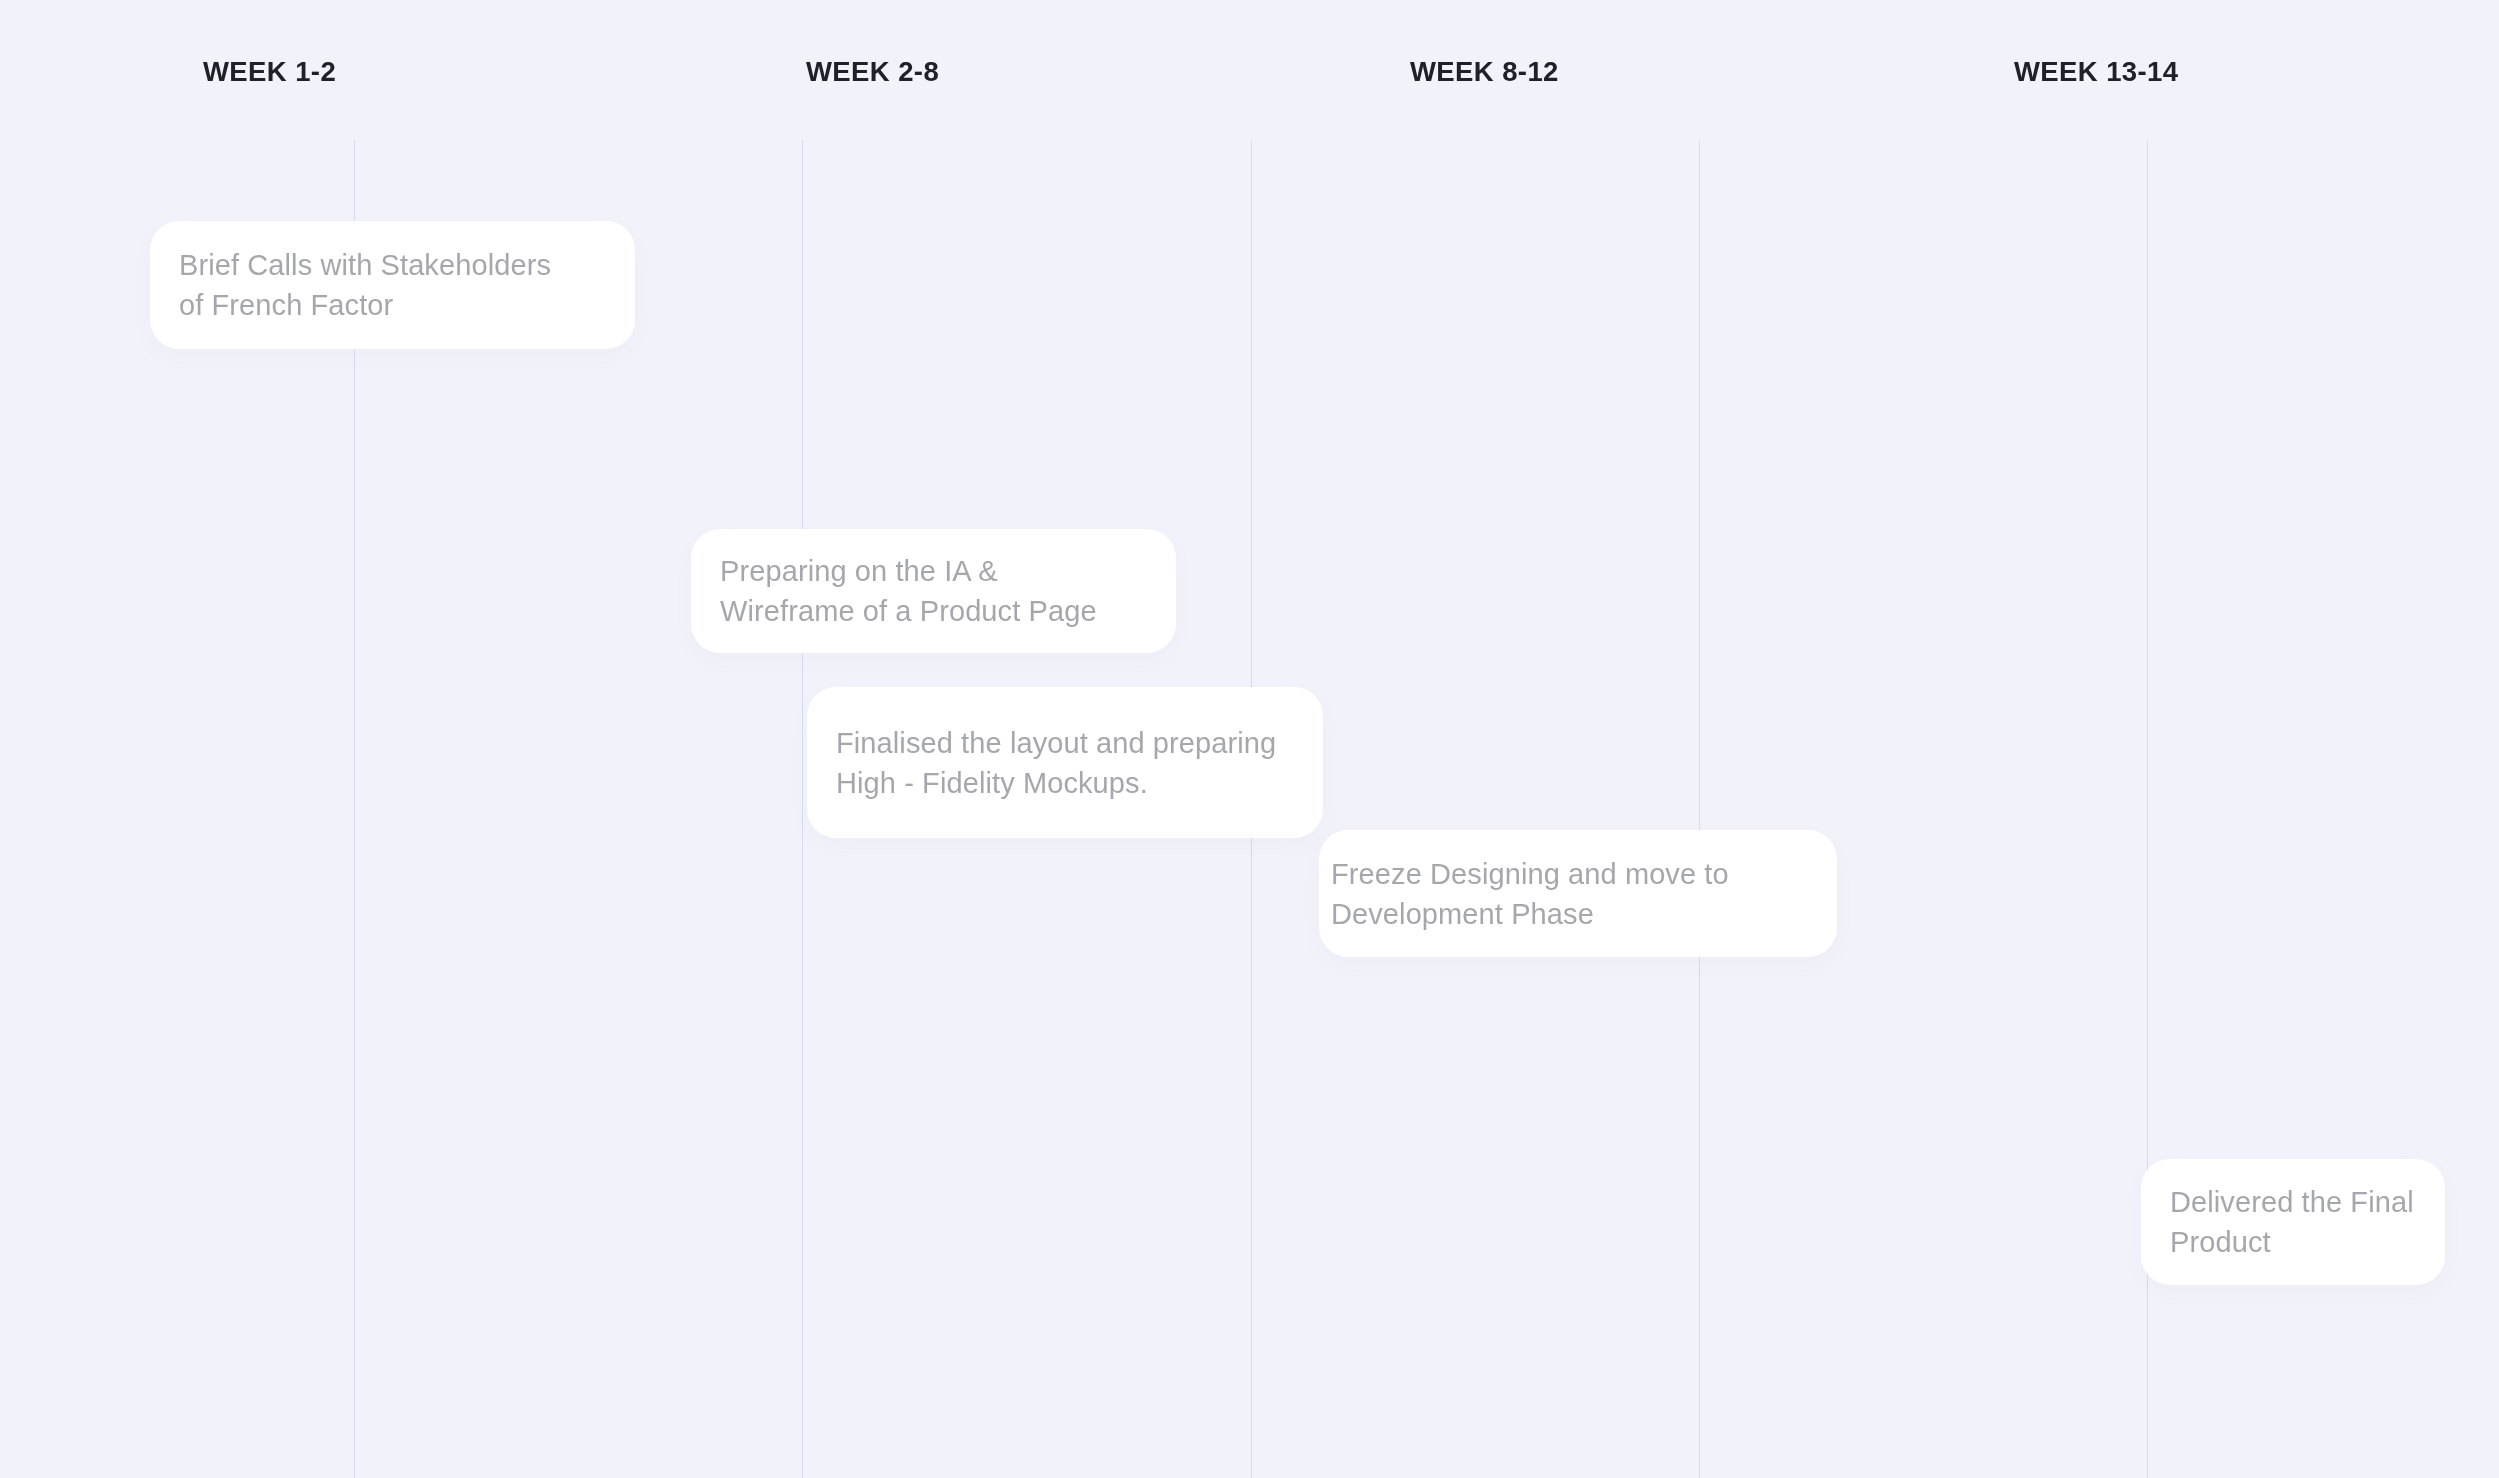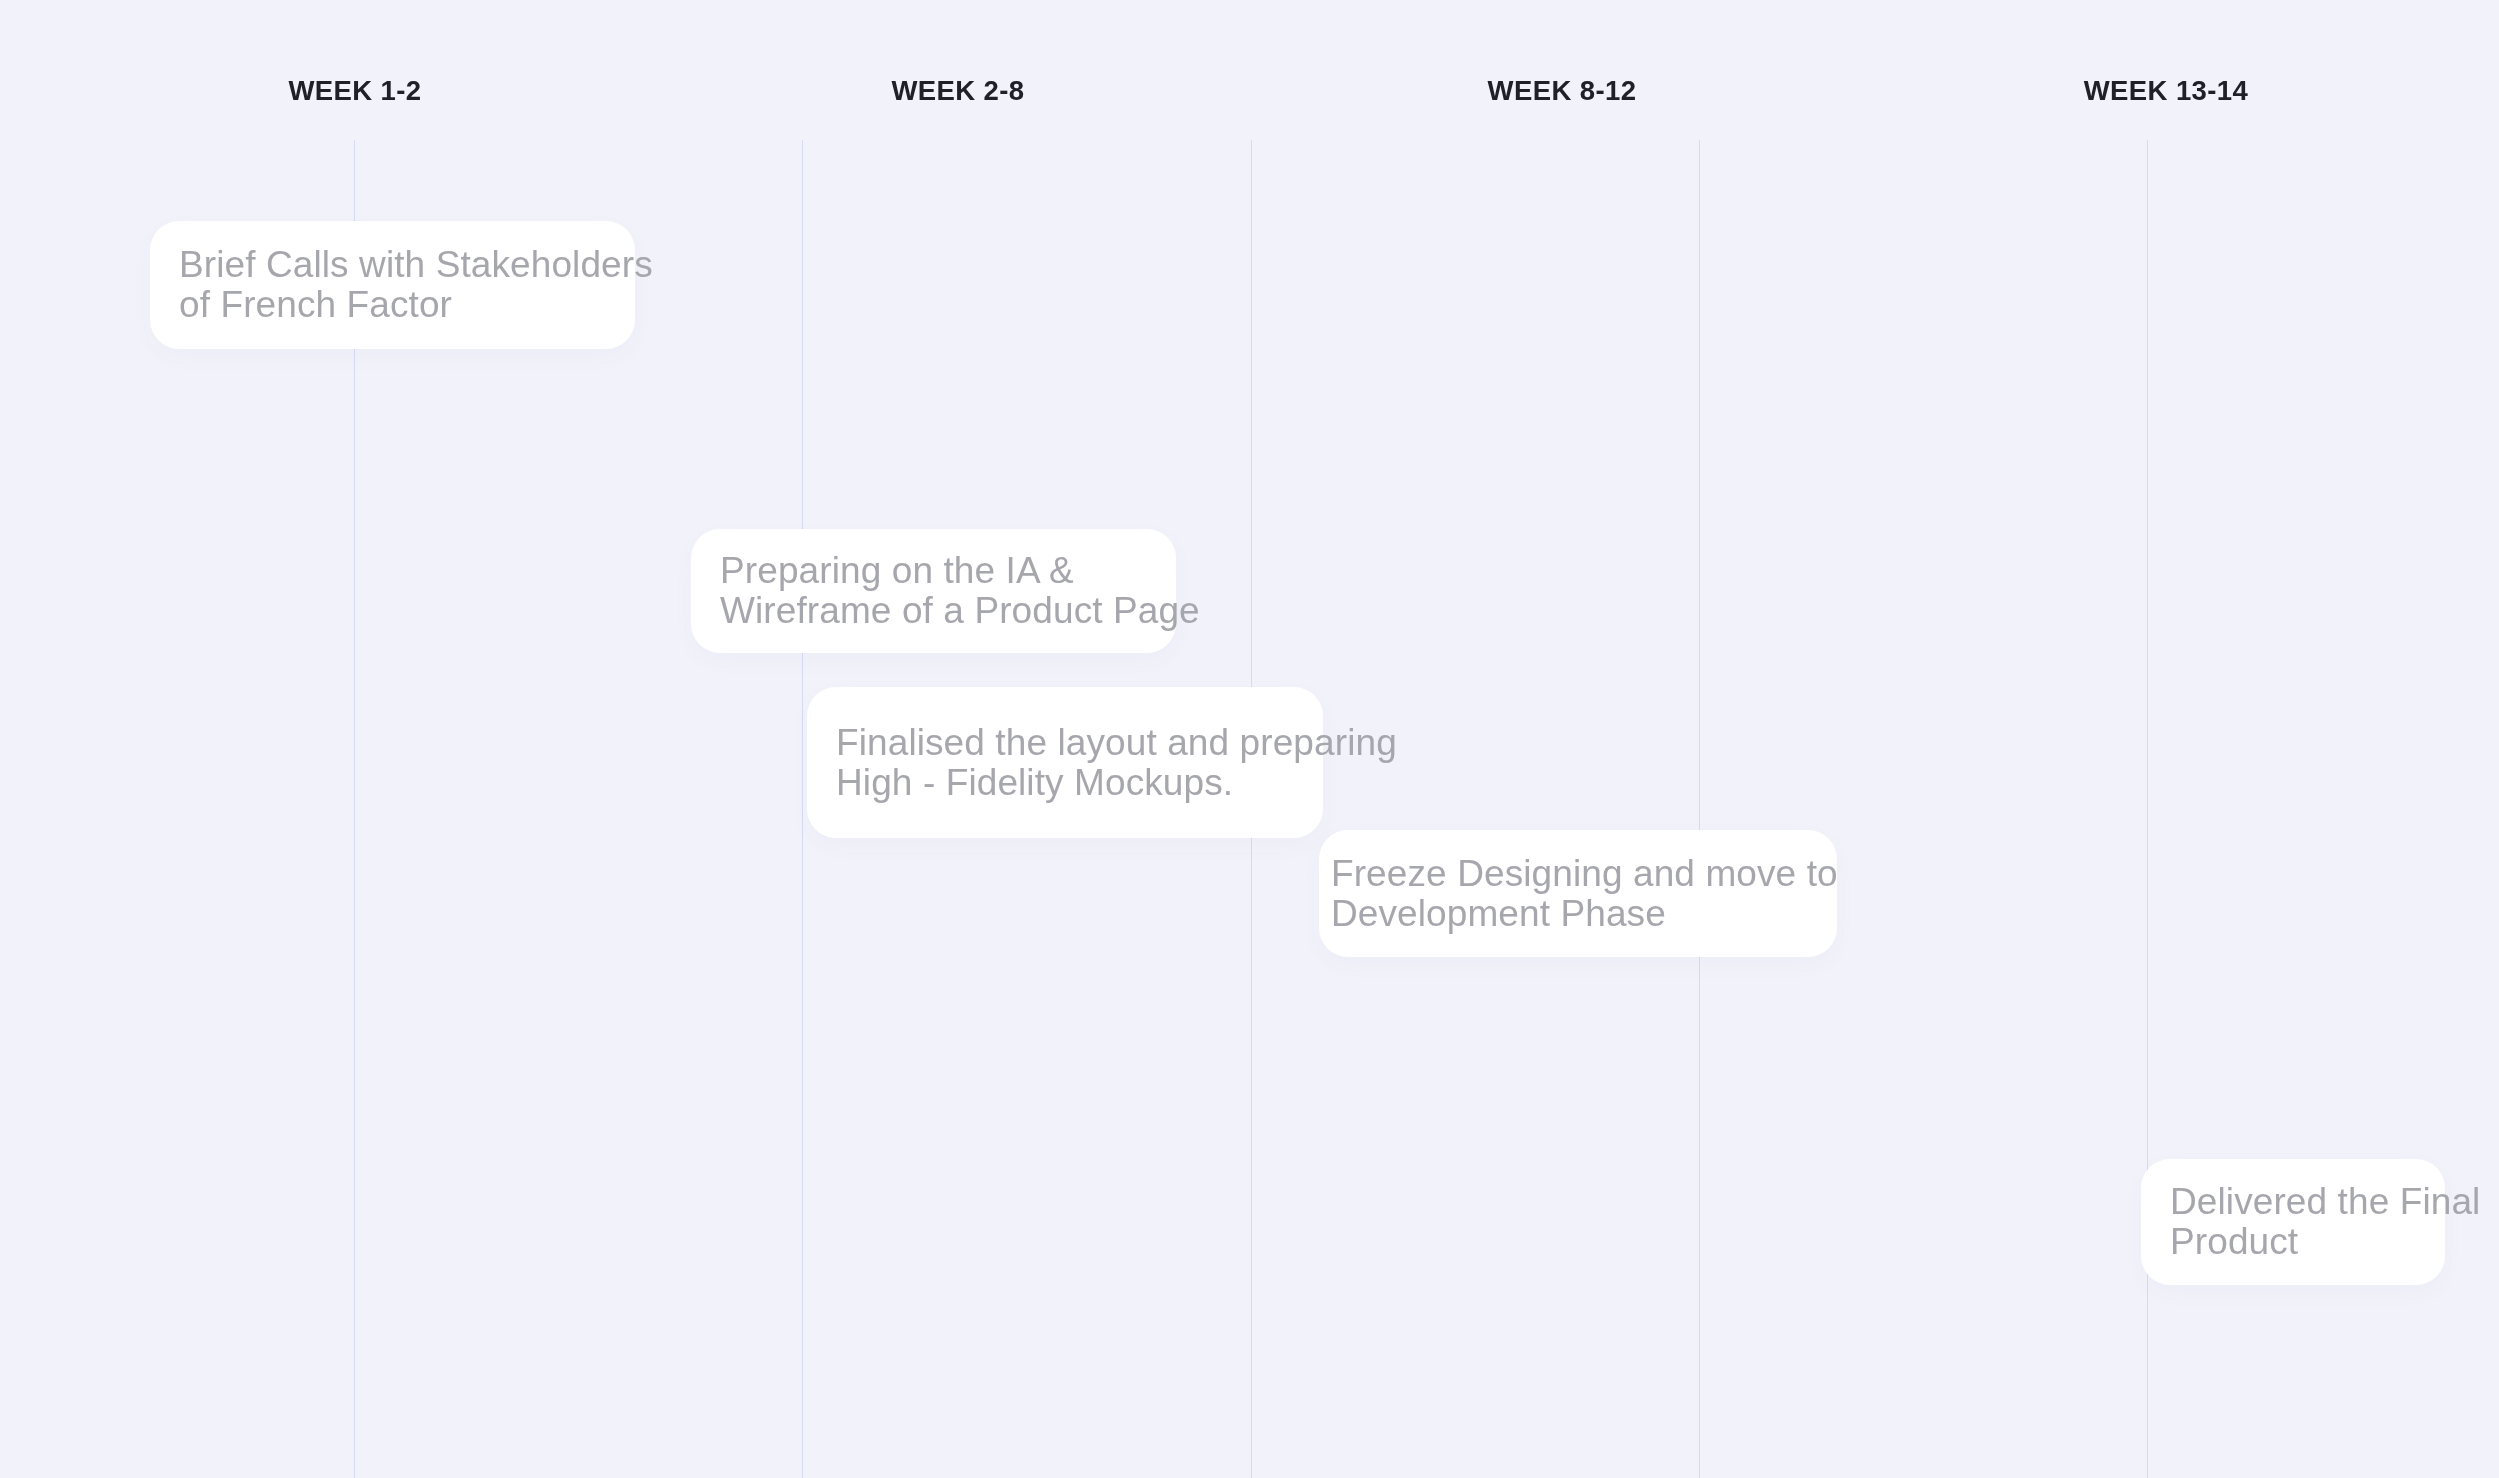--- a/index.html
+++ b/index.html
@@ -14,25 +14,24 @@
   .canvas {
     position: relative;
     width: 2500px;
     height: 1478px;
     background: var(--bg);
     overflow: hidden;
     font-family: "Liberation Sans", "DejaVu Sans", sans-serif;
   }
   .col-head {
     position: absolute;
-    top: 76px;
+    top: 57px;
     width: 304px;
     height: 30px;
     line-height: 30px;
-    text-align: center;
     font-size: 27.5px;
     font-weight: 700;
     letter-spacing: 0.4px;
     color: var(--header-text);
     z-index: 3;
   }
   .vline {
     position: absolute;
     top: 140px;
     width: 1.4px;
@@ -44,21 +43,21 @@
     position: absolute;
     background: var(--card-bg);
     border-radius: 29px;
     display: flex;
     align-items: center;
     padding: 0 29px;
     z-index: 2;
     box-shadow: 0 7.2px 22px rgba(90, 90, 140, 0.03);
   }
   .card-text {
-    font-size: 37px;
+    font-size: 29px;
     line-height: 40px;
     font-weight: 400;
     letter-spacing: 0.1px;
     color: var(--card-text);
     white-space: pre;
   }
 </style>
 </head>
 <body>
 

